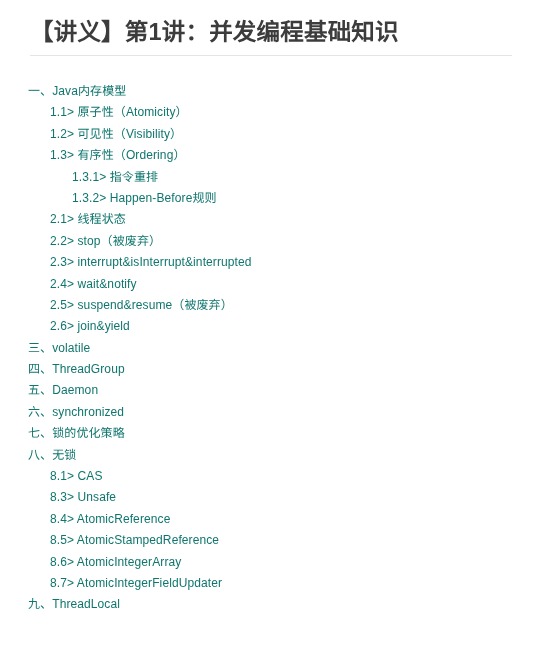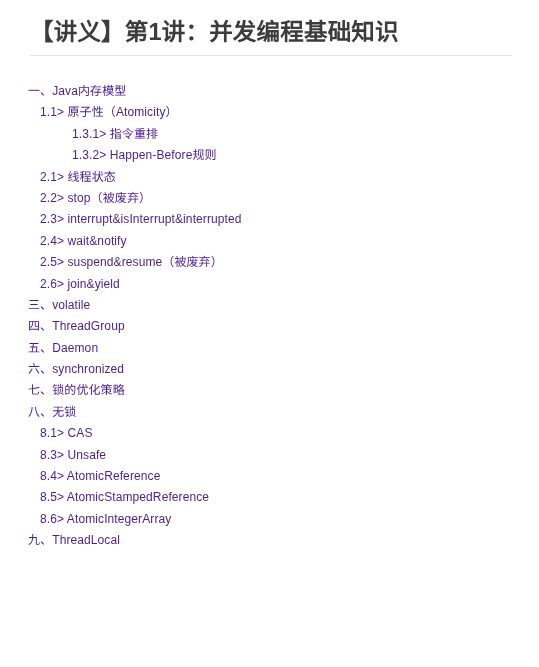--- a/index.html
+++ b/index.html
@@ -58,63 +58,66 @@
 
   .toc-item {
     display: block;
     height: 21.4px;
     line-height: 21.4px;
     white-space: nowrap;
   }
 
   .toc-link {
     display: inline-block;
-    color: #4c1d95;
+    color: #0f766e;
     font-size: 12px;
     line-height: 21.4px;
     text-decoration: none;
     letter-spacing: 0.1px;
     cursor: pointer;
   }
 
   
   .lvl-1 { padding-left: 28px; }
-  .lvl-2 { padding-left: 40px; }
+  .lvl-2 { padding-left: 50px; }
   .lvl-3 { padding-left: 72px; }
 </style>
 </head>
 <body>
 
 <div id="page">
 
   <div class="doc-header">
     <h1 class="doc-title">【讲义】第1讲：并发编程基础知识</h1>
     <div class="title-rule"></div>
   </div>
 
   <nav>
     <ul class="toc" id="toc-list">
         <li class="toc-item"><a class="toc-link lvl-1" href="#">一、Java内存模型</a></li>
         <li class="toc-item"><a class="toc-link lvl-2" href="#">1.1&gt; 原子性（Atomicity）</a></li>
+        <li class="toc-item"><a class="toc-link lvl-2" href="#">1.2&gt; 可见性（Visibility）</a></li>
+        <li class="toc-item"><a class="toc-link lvl-2" href="#">1.3&gt; 有序性（Ordering）</a></li>
         <li class="toc-item"><a class="toc-link lvl-3" href="#">1.3.1&gt; 指令重排</a></li>
         <li class="toc-item"><a class="toc-link lvl-3" href="#">1.3.2&gt; Happen-Before规则</a></li>
         <li class="toc-item"><a class="toc-link lvl-2" href="#">2.1&gt; 线程状态</a></li>
         <li class="toc-item"><a class="toc-link lvl-2" href="#">2.2&gt; stop（被废弃）</a></li>
         <li class="toc-item"><a class="toc-link lvl-2" href="#">2.3&gt; interrupt&amp;isInterrupt&amp;interrupted</a></li>
         <li class="toc-item"><a class="toc-link lvl-2" href="#">2.4&gt; wait&amp;notify</a></li>
         <li class="toc-item"><a class="toc-link lvl-2" href="#">2.5&gt; suspend&amp;resume（被废弃）</a></li>
         <li class="toc-item"><a class="toc-link lvl-2" href="#">2.6&gt; join&amp;yield</a></li>
         <li class="toc-item"><a class="toc-link lvl-1" href="#">三、volatile</a></li>
         <li class="toc-item"><a class="toc-link lvl-1" href="#">四、ThreadGroup</a></li>
         <li class="toc-item"><a class="toc-link lvl-1" href="#">五、Daemon</a></li>
         <li class="toc-item"><a class="toc-link lvl-1" href="#">六、synchronized</a></li>
         <li class="toc-item"><a class="toc-link lvl-1" href="#">七、锁的优化策略</a></li>
         <li class="toc-item"><a class="toc-link lvl-1" href="#">八、无锁</a></li>
         <li class="toc-item"><a class="toc-link lvl-2" href="#">8.1&gt; CAS</a></li>
         <li class="toc-item"><a class="toc-link lvl-2" href="#">8.3&gt; Unsafe</a></li>
         <li class="toc-item"><a class="toc-link lvl-2" href="#">8.4&gt; AtomicReference</a></li>
         <li class="toc-item"><a class="toc-link lvl-2" href="#">8.5&gt; AtomicStampedReference</a></li>
         <li class="toc-item"><a class="toc-link lvl-2" href="#">8.6&gt; AtomicIntegerArray</a></li>
+        <li class="toc-item"><a class="toc-link lvl-2" href="#">8.7&gt; AtomicIntegerFieldUpdater</a></li>
         <li class="toc-item"><a class="toc-link lvl-1" href="#">九、ThreadLocal</a></li>
       </ul>
   </nav>
 
 </div>
 
 </body></html>

